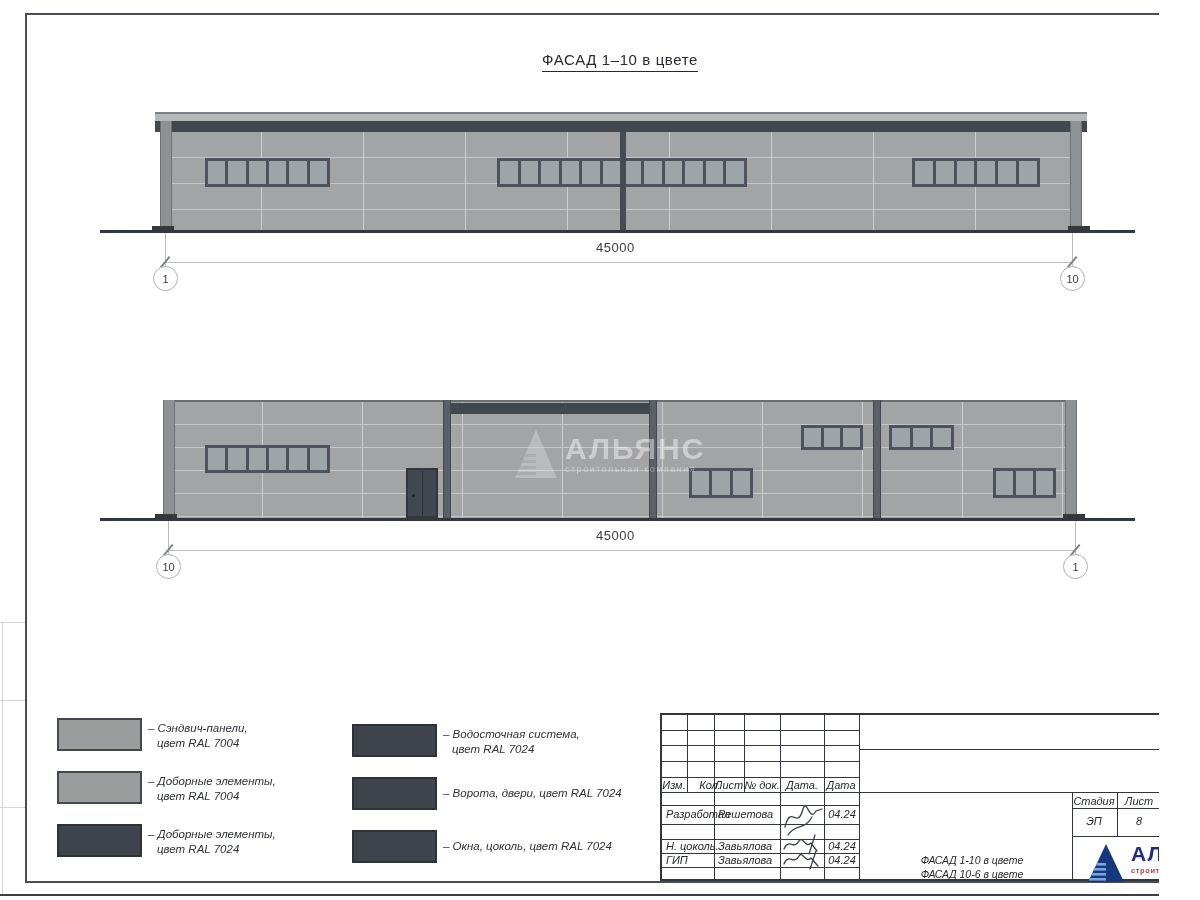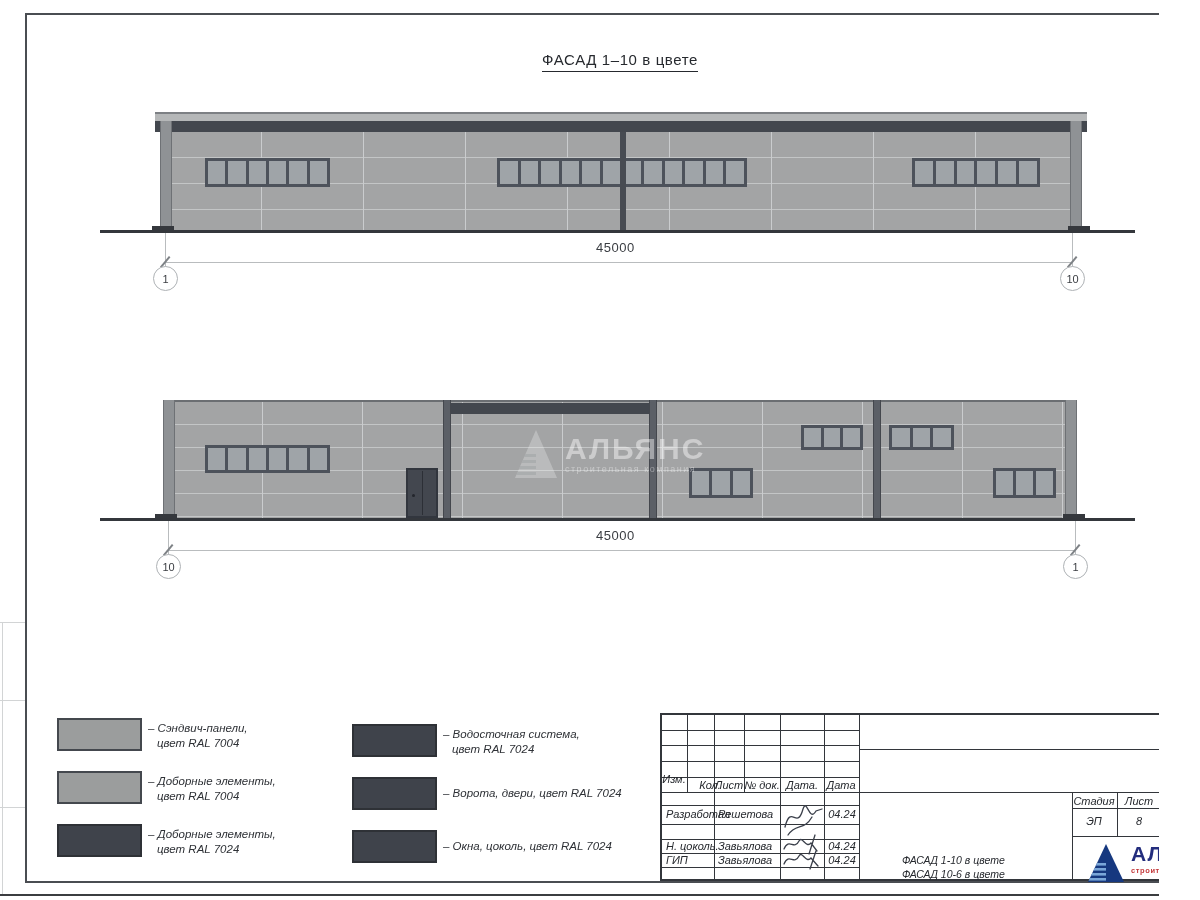--- a/index.html
+++ b/index.html
@@ -272,21 +272,21 @@
     <div class="h" style="left:0;top:90px;width:197px;"></div>
     <div class="h" style="left:0;top:109px;width:197px;"></div>
     <div class="h" style="left:0;top:124px;width:197px;"></div>
     <div class="h" style="left:0;top:138px;width:197px;"></div>
     <div class="h" style="left:0;top:152px;width:197px;"></div>
 
     <div class="h" style="left:197px;top:34px;width:346px;"></div>
     <div class="h" style="left:410px;top:93px;width:133px;"></div>
     <div class="h" style="left:410px;top:121px;width:133px;"></div>
 
-    <div class="txt ctr" style="left:12px;top:58px;">Изм.</div>
+    <div class="txt ctr" style="left:12px;top:64px;">Изм.</div>
     <div class="txt ctr" style="left:48px;top:64px;">Кол.</div>
     <div class="txt ctr" style="left:67px;top:64px;">Лист</div>
     <div class="txt ctr" style="left:100px;top:64px;">№ док.</div>
     <div class="txt ctr" style="left:140px;top:64px;">Дата.</div>
     <div class="txt ctr" style="left:179px;top:64px;">Дата</div>
 
     <div class="txt" style="left:4px;top:93px;">Разработал</div>
     <div class="txt" style="left:56px;top:93px;">Решетова</div>
     <div class="txt ctr" style="left:180px;top:93px;">04.24</div>
     <div class="txt" style="left:4px;top:125px;">Н. цоколь.</div>
@@ -306,21 +306,21 @@
       <path d="M2 15 C 7 3, 12 17, 17 7 C 20 1, 24 15, 29 9 L 36 17 M34 2 L 28 20"></path>
     </svg>
 
     <div class="txt ctr" style="left:432px;top:80px;">Стадия</div>
     <div class="txt ctr" style="left:477px;top:80px;">Лист</div>
     <div class="txt ctr" style="left:524px;top:80px;">Листов</div>
     <div class="txt ctr" style="left:432px;top:100px;">ЭП</div>
     <div class="txt ctr" style="left:477px;top:100px;">8</div>
     <div class="txt ctr" style="left:524px;top:100px;">18</div>
 
-    <div class="txt" style="left:240px;top:138px;width:140px;white-space:normal;font-size:10.5px;line-height:14px;">
+    <div class="txt" style="left:240px;top:138px;width:140px;text-align:center;white-space:normal;font-size:10.5px;line-height:14px;">
       <div>ФАСАД 1-10 в цвете</div>
       <div>ФАСАД 10-6 в цвете</div>
     </div>
 
     <div class="logo" style="left:425px;top:128px;">
       <svg width="38" height="40" viewBox="0 0 38 40">
         <defs>
             <clipPath id="lgclip">
               <polygon points="19,1 37,39 1,39"></polygon>
             </clipPath>

